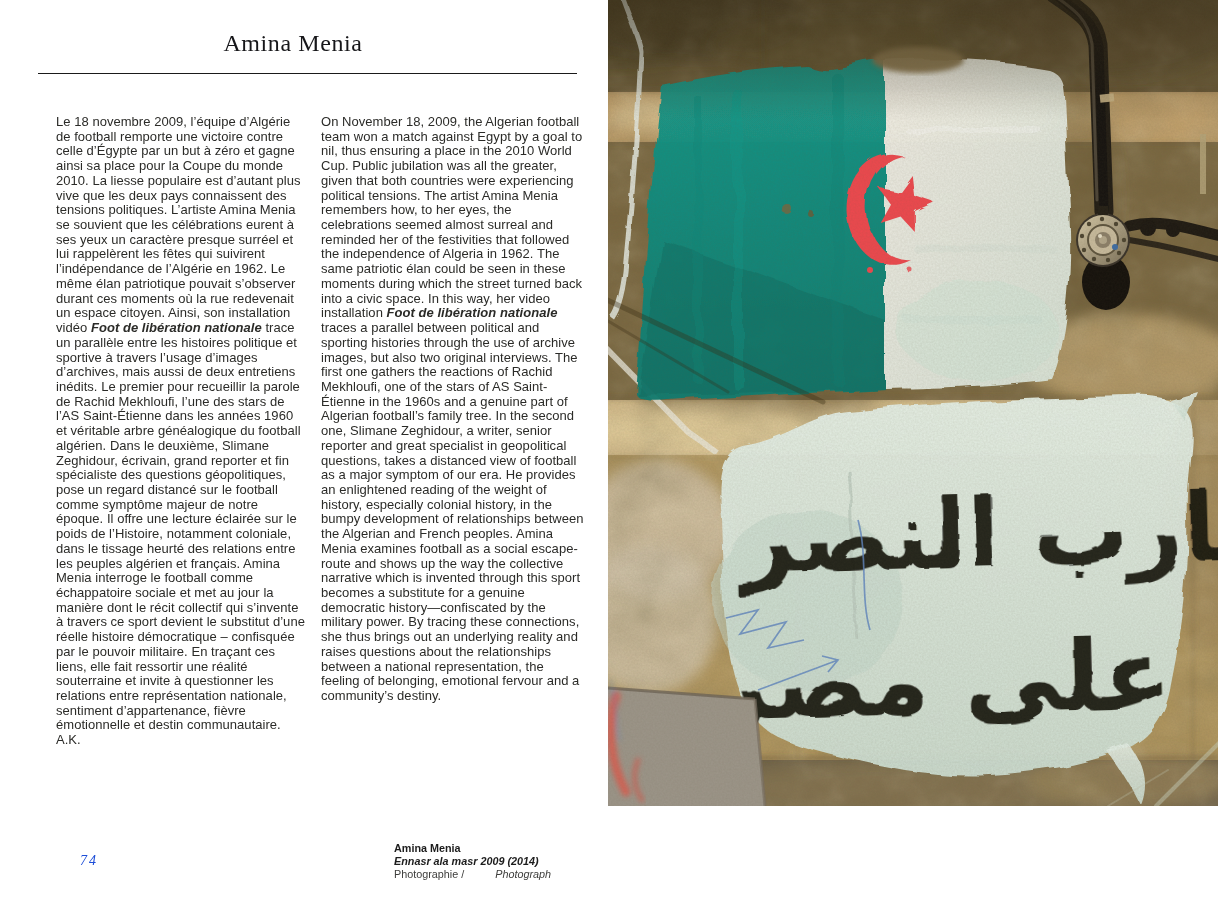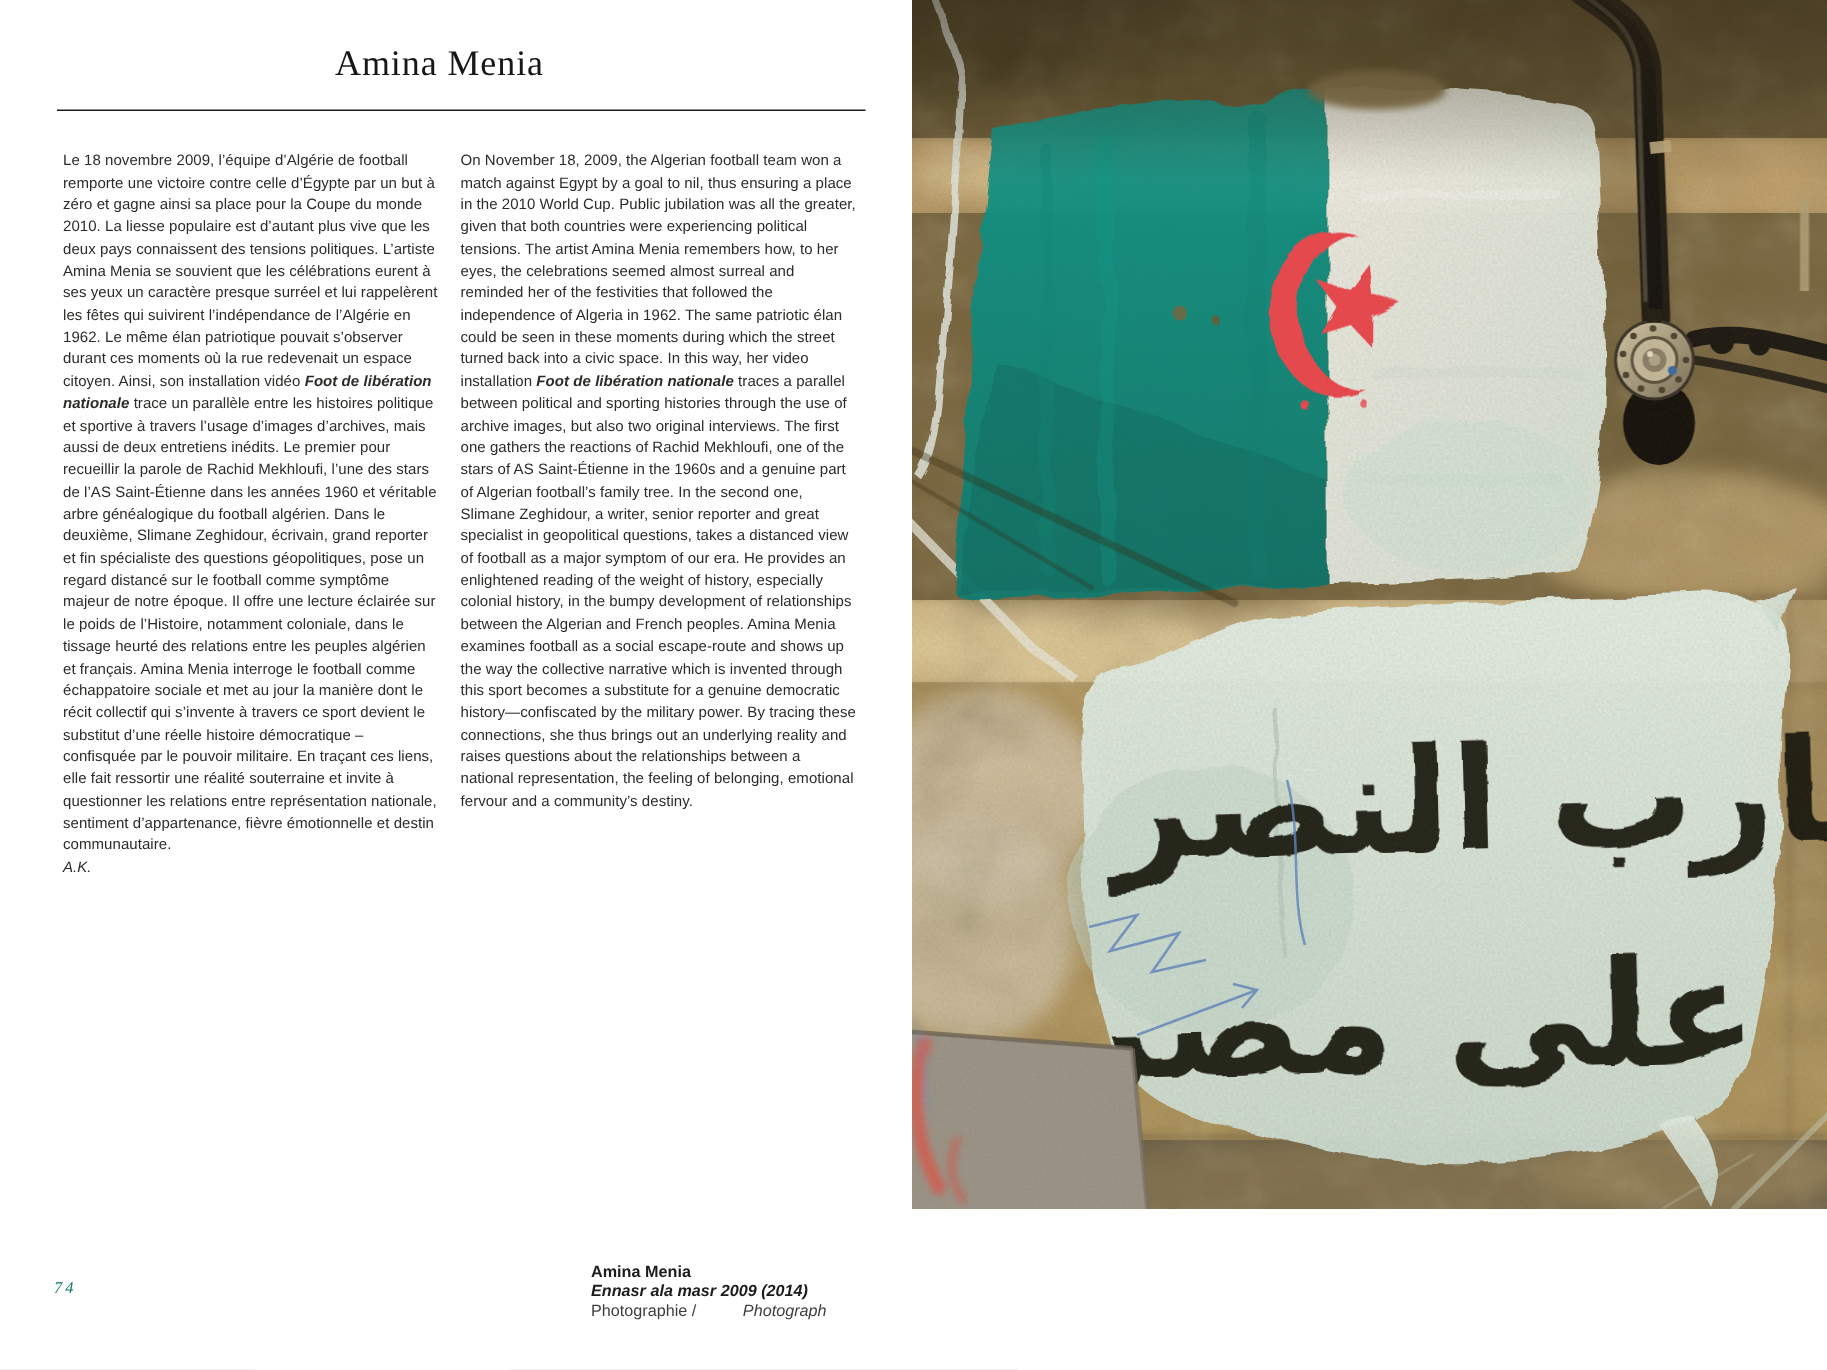--- a/index.html
+++ b/index.html
@@ -11,38 +11,38 @@
   .page-title{
     position:absolute;left:0;top:30px;width:586px;margin:0;
     font-family:"Liberation Serif","DejaVu Serif",serif;font-weight:400;
     font-size:24px;letter-spacing:.6px;color:#17171a;text-align:center;
   }
   .title-rule{
     position:absolute;left:38px;top:73px;width:539px;height:1.4px;
     background:#1a1a1a;border:0;margin:0;padding:0;
   }
   .col{
-    position:absolute;top:97px;margin:4px;
-    font-size:10px;line-height:14.72px;color:#2b2b28;letter-spacing:.04px;
+    position:absolute;top:97px;margin:18px;
+    font-size:13px;line-height:14.72px;color:#2b2b28;letter-spacing:.04px;
   }
   .col-fr{left:38px;width:250px;}
   .col-en{left:303px;width:264px;}
   .col i{font-style:italic;font-weight:bold;}
-  .sig{display:inline-block;font-style:italic;}
+  .sig{display:inline-block;}
   .caption{
     position:absolute;left:394px;top:842px;
     font-size:10.8px;line-height:12.8px;color:#1c1c1c;
   }
   .cap-artist{font-weight:bold;}
   .cap-work{font-weight:bold;font-style:italic;}
   .cap-medium{color:#3d3d3b;}
   .cap-medium i{font-style:italic;margin-left:28px;}
   .folio{
     position:absolute;font-family:"Liberation Serif","DejaVu Serif",serif;
-    font-style:italic;font-size:11px;letter-spacing:2px;color:#0f766e;
+    font-style:italic;font-size:14px;letter-spacing:2px;color:#1d4ed8;margin-left:44px;
   }
   .folio-left{left:36px;top:853px;}
   
   .photo{position:absolute;left:608px;top:0;width:610px;height:806px;margin:0;}
   .photo svg{display:block;}
 </style>
 </head>
 <body>
 
 <div class="spread">

